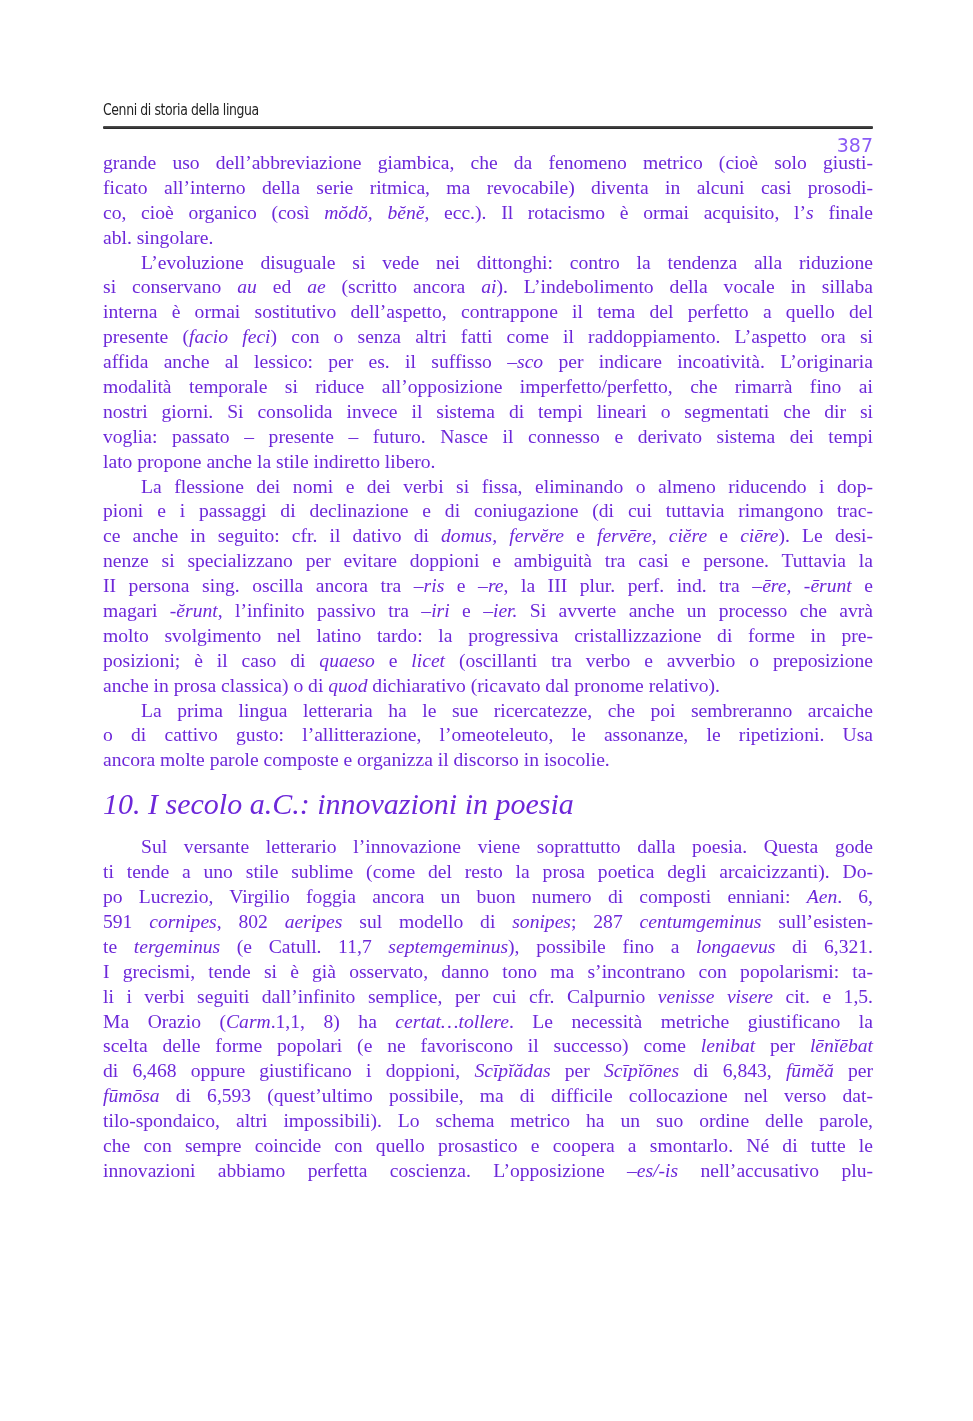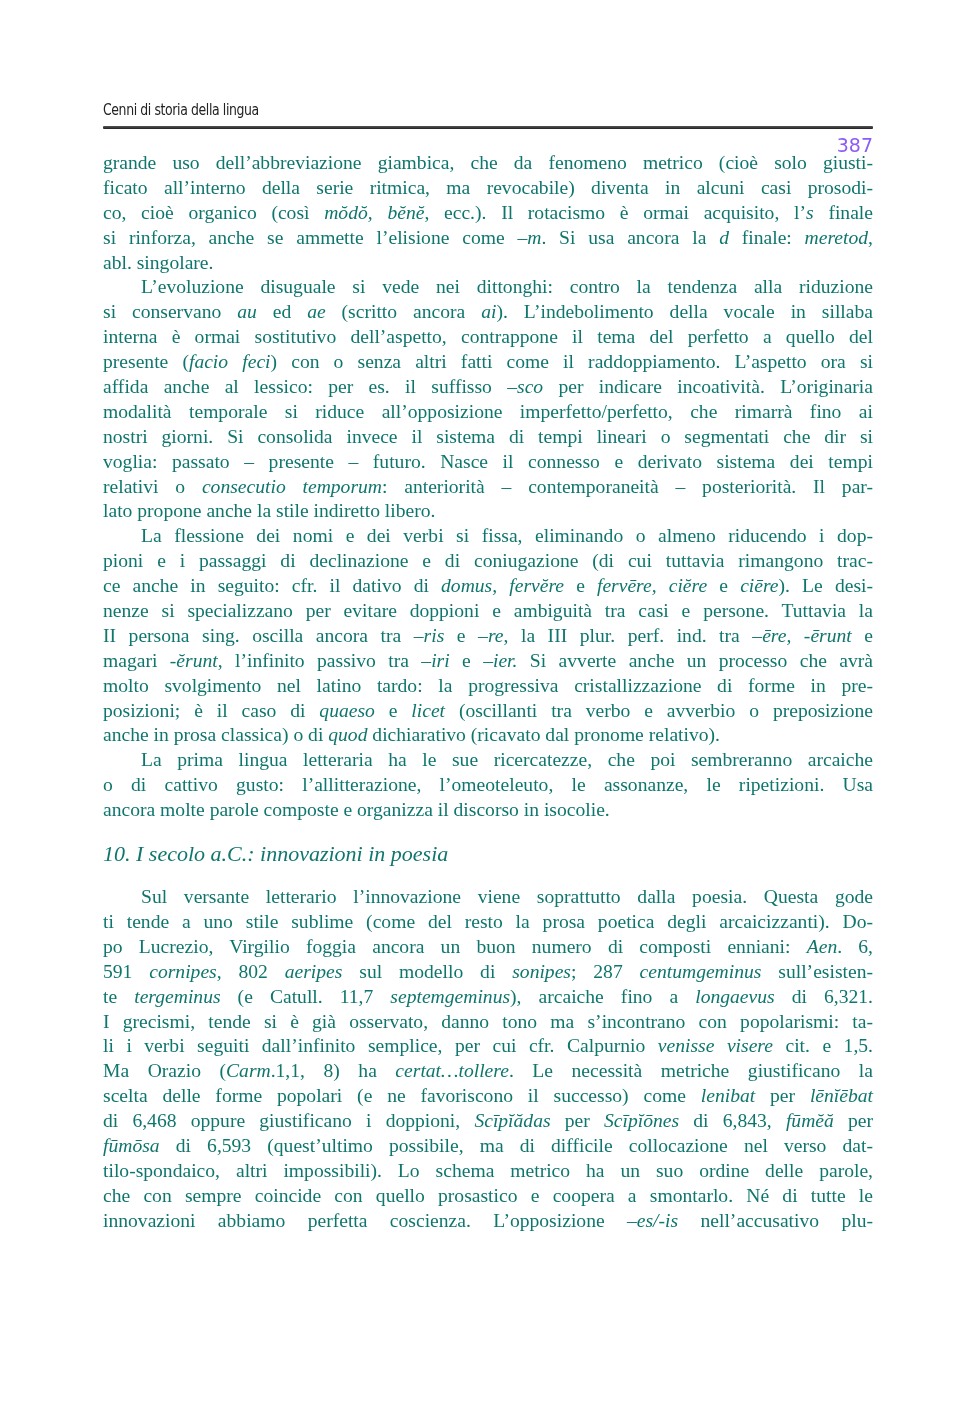--- a/index.html
+++ b/index.html
@@ -2,54 +2,52 @@
 <html><head>
   <meta charset="utf-8">
   <style>
     html, body { margin: 0; padding: 0; background: #ffffff; }
     body { width: 973px; height: 1421px; position: relative; overflow: hidden; }
     .page { position: absolute; left: 0; top: 0; width: 900px; height: 1421px; background: #fff; }
     .running-head { position: absolute; left: 103px; top: 98px; width: 770px; height: 30px; }
     .rh-title { position: absolute; left: 0; top: 2px; font-family: "DejaVu Sans", sans-serif; font-size: 16px; color: #222; letter-spacing: -0.5px; transform: scaleX(0.78); transform-origin: left top; }
     .rh-page { position: absolute; right: 0; top: 0; font-family: "DejaVu Sans", sans-serif; font-size: 19px; color: #8b5cf6; margin-top: 36px; }
     .rh-rule { position: absolute; left: 103px; top: 126px; width: 770px; height: 3px; background: linear-gradient(to bottom, #555, #222); border-radius: 1px; }
-    .body-text { position: absolute; left: 103px; top: 151px; width: 770px; font-family: "Liberation Serif", serif; font-size: 19.6px; color: #0f766e; }
+    .body-text { position: absolute; left: 103px; top: 151px; width: 770px; font-family: "Liberation Serif", serif; font-size: 19.6px; color: #6d28d9; }
     .line { height: 24.9px; line-height: 24.9px; white-space: nowrap; text-align: justify; text-align-last: justify; }
     .line.last { text-align-last: left; }
     .line.indent { padding-left: 38px; }
     .line i { font-style: italic; }
-    .heading { height: 50px; line-height: 38px; padding-top: 12px; font-style: italic; font-size: 22px; white-space: nowrap; }
+    .heading { height: 50px; line-height: 38px; padding-top: 12px; font-style: italic; font-size: 30px; white-space: nowrap; }
   </style>
 </head>
 <body>
 
 <div class="page">
   <div class="running-head">
     <span class="rh-title">Cenni di storia della lingua</span>
     <span class="rh-page">387</span>
   </div>
   <div class="rh-rule"></div>
   <div class="body-text" id="body-text">
       <div class="para">
         <div class="line"><span>grande uso dell’abbreviazione giambica, che da fenomeno metrico (cioè solo giusti-</span></div>
         <div class="line"><span>ficato all’interno della serie ritmica, ma revocabile) diventa in alcuni casi prosodi-</span></div>
         <div class="line"><span>co, cioè organico (così </span><i>mŏdŏ, bĕnĕ</i><span>, ecc.). Il rotacismo è ormai acquisito, l’</span><i>s</i><span> finale</span></div>
-        <div class="line"><span>si rinforza, anche se ammette l’elisione come </span><i>–m</i><span>. Si usa ancora la </span><i>d</i><span> finale: </span><i>meretod</i><span>,</span></div>
         <div class="line last"><span>abl. singolare.</span></div>
       </div>
       <div class="para">
         <div class="line indent"><span>L’evoluzione disuguale si vede nei dittonghi: contro la tendenza alla riduzione</span></div>
         <div class="line"><span>si conservano </span><i>au</i><span> ed </span><i>ae</i><span> (scritto ancora </span><i>ai</i><span>). L’indebolimento della vocale in sillaba</span></div>
         <div class="line"><span>interna è ormai sostitutivo dell’aspetto, contrappone il tema del perfetto a quello del</span></div>
         <div class="line"><span>presente (</span><i>facio feci</i><span>) con o senza altri fatti come il raddoppiamento. L’aspetto ora si</span></div>
         <div class="line"><span>affida anche al lessico: per es. il suffisso </span><i>–sco</i><span> per indicare incoatività. L’originaria</span></div>
         <div class="line"><span>modalità temporale si riduce all’opposizione imperfetto/perfetto, che rimarrà fino ai</span></div>
         <div class="line"><span>nostri giorni. Si consolida invece il sistema di tempi lineari o segmentati che dir si</span></div>
         <div class="line"><span>voglia: passato – presente – futuro. Nasce il connesso e derivato sistema dei tempi</span></div>
-        <div class="line"><span>relativi o </span><i>consecutio temporum</i><span>: anteriorità – contemporaneità – posteriorità. Il par-</span></div>
         <div class="line last"><span>lato propone anche la stile indiretto libero.</span></div>
       </div>
       <div class="para">
         <div class="line indent"><span>La flessione dei nomi e dei verbi si fissa, eliminando o almeno riducendo i dop-</span></div>
         <div class="line"><span>pioni e i passaggi di declinazione e di coniugazione (di cui tuttavia rimangono trac-</span></div>
         <div class="line"><span>ce anche in seguito: cfr. il dativo di </span><i>domus, fervĕre</i><span> e </span><i>fervēre, ciĕre</i><span> e </span><i>ciēre</i><span>). Le desi-</span></div>
         <div class="line"><span>nenze si specializzano per evitare doppioni e ambiguità tra casi e persone. Tuttavia la</span></div>
         <div class="line"><span>II persona sing. oscilla ancora tra </span><i>–ris</i><span> e </span><i>–re</i><span>, la III plur. perf. ind. tra </span><i>–ēre, -ērunt</i><span> e</span></div>
         <div class="line"><span>magari </span><i>-ĕrunt</i><span>, l’infinito passivo tra </span><i>–iri</i><span> e </span><i>–ier.</i><span> Si avverte anche un processo che avrà</span></div>
         <div class="line"><span>molto svolgimento nel latino tardo: la progressiva cristallizzazione di forme in pre-</span></div>
@@ -60,21 +58,21 @@
         <div class="line indent"><span>La prima lingua letteraria ha le sue ricercatezze, che poi sembreranno arcaiche</span></div>
         <div class="line"><span>o di cattivo gusto: l’allitterazione, l’omeoteleuto, le assonanze, le ripetizioni. Usa</span></div>
         <div class="line last"><span>ancora molte parole composte e organizza il discorso in isocolie.</span></div>
       </div>
       <div class="heading">10. I secolo a.C.: innovazioni in poesia</div>
       <div class="para">
         <div class="line indent"><span>Sul versante letterario l’innovazione viene soprattutto dalla poesia. Questa gode</span></div>
         <div class="line"><span>ti tende a uno stile sublime (come del resto la prosa poetica degli arcaicizzanti). Do-</span></div>
         <div class="line"><span>po Lucrezio, Virgilio foggia ancora un buon numero di composti enniani: </span><i>Aen</i><span>. 6,</span></div>
         <div class="line"><span>591 </span><i>cornipes</i><span>, 802 </span><i>aeripes</i><span> sul modello di </span><i>sonipes</i><span>; 287 </span><i>centumgeminus</i><span> sull’esisten-</span></div>
-        <div class="line"><span>te </span><i>tergeminus</i><span> (e Catull. 11,7 </span><i>septemgeminus</i><span>), arcaiche fino a </span><i>longaevus</i><span> di 6,321.</span></div>
+        <div class="line"><span>te </span><i>tergeminus</i><span> (e Catull. 11,7 </span><i>septemgeminus</i><span>), possibile fino a </span><i>longaevus</i><span> di 6,321.</span></div>
         <div class="line"><span>I grecismi, tende si è già osservato, danno tono ma s’incontrano con popolarismi: ta-</span></div>
         <div class="line"><span>li i verbi seguiti dall’infinito semplice, per cui cfr. Calpurnio </span><i>venisse visere</i><span> cit. e 1,5.</span></div>
         <div class="line"><span>Ma Orazio (</span><i>Carm</i><span>.1,1, 8) ha </span><i>certat…tollere</i><span>. Le necessità metriche giustificano la</span></div>
         <div class="line"><span>scelta delle forme popolari (e ne favoriscono il successo) come </span><i>lenibat</i><span> per </span><i>lēnĭēbat</i></div>
         <div class="line"><span>di 6,468 oppure giustificano i doppioni, </span><i>Scīpĭădas</i><span> per </span><i>Scīpĭōnes</i><span> di 6,843, </span><i>fūmĕă</i><span> per</span></div>
         <div class="line"><i>fūmōsa</i><span> di 6,593 (quest’ultimo possibile, ma di difficile collocazione nel verso dat-</span></div>
         <div class="line"><span>tilo-spondaico, altri impossibili). Lo schema metrico ha un suo ordine delle parole,</span></div>
         <div class="line"><span>che con sempre coincide con quello prosastico e coopera a smontarlo. Né di tutte le</span></div>
         <div class="line"><span>innovazioni abbiamo perfetta coscienza. L’opposizione </span><i>–es/-is</i><span> nell’accusativo plu-</span></div>
       </div>

